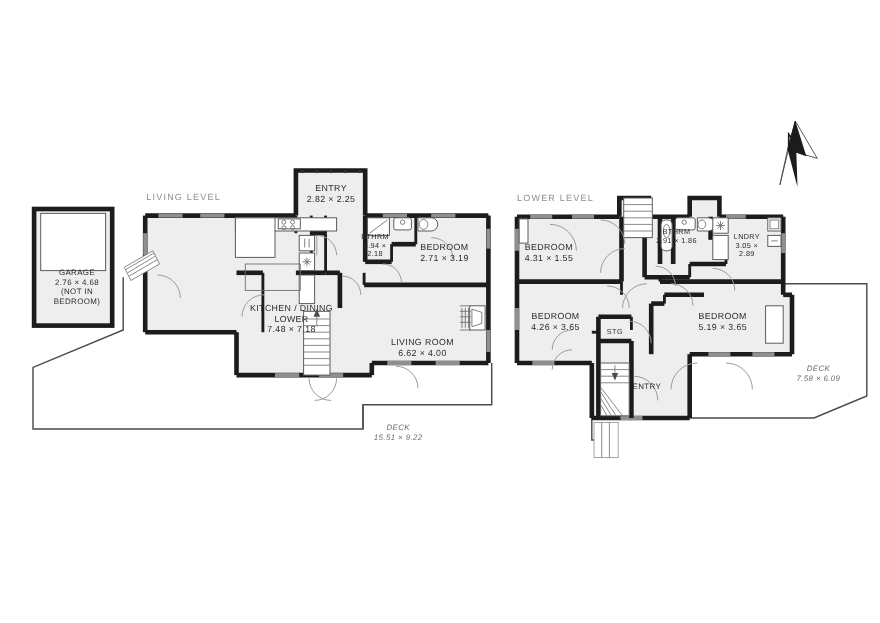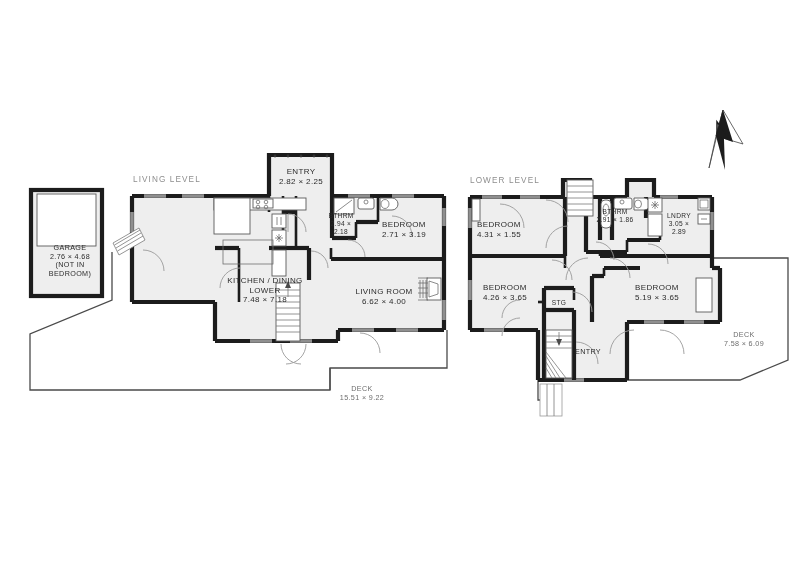--- a/index.html
+++ b/index.html
@@ -47,21 +47,21 @@
     line-height: 9.6px;
     color: #2b2b2b;
     letter-spacing: 0.35px;
     white-space: nowrap;
     transform: translateX(-50%);
   }
   .room-label .rname { display: block; }
   .room-label .rdim { display: block; }
   .room-label.small { font-size: 7.2px; line-height: 8.6px; }
   .room-label.tiny { font-size: 6.6px; line-height: 8px; }
-  .room-label.grey { color: #6d6d6d; }
+  .room-label.grey { color: #6d6d6d; font-style: italic; }
 </style>
 </head>
 <body>
 
 <svg id="plan-canvas" viewBox="0 0 800 566">
   <defs>
     <style>
       .fill  { fill: #eeeeee; }
       .wall  { fill: none; stroke: #1c1c1c; stroke-width: 4.2; }
       .wall-thin { fill: none; stroke: #1c1c1c; stroke-width: 2.6; }
@@ -390,21 +390,21 @@
   <span class="rname">BEDROOM</span>
   <span class="rdim">2.71 × 3.19</span>
 </div>
 
 <div class="room-label" style="left:240px; top:276px;margin-left:25px;">
   <span class="rname">KITCHEN / DINING</span>
   <span class="rname">LOWER</span>
   <span class="rdim">7.48 × 7.18</span>
 </div>
 
-<div class="room-label" style="left:384px; top:287px;">
+<div class="room-label" style="left:384px; top:307px;">
   <span class="rname">LIVING ROOM</span>
   <span class="rdim">6.62 × 4.00</span>
 </div>
 
 <div class="room-label small grey" style="left:362px; top:385px;">
   <span class="rname">DECK</span>
   <span class="rdim">15.51 × 9.22</span>
 </div>
 
 <div class="room-label" style="left:499px; top:220px;">

